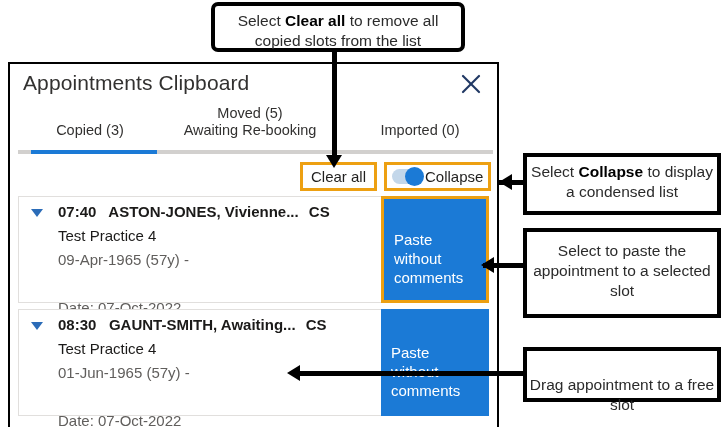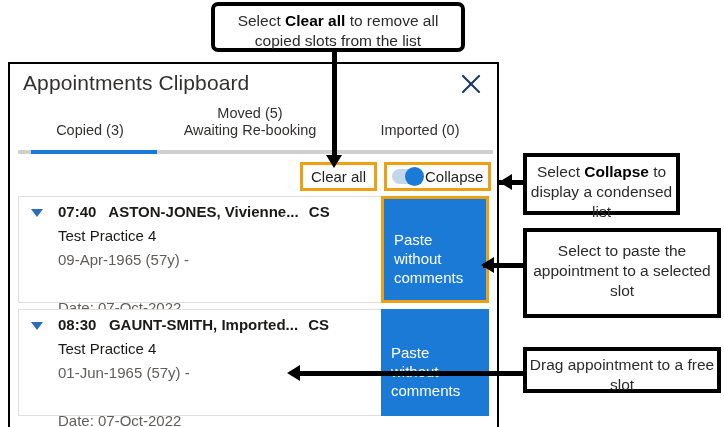--- a/index.html
+++ b/index.html
@@ -129,23 +129,23 @@
   .paste-btn.hl{border:3px solid #eda012;padding-top:31px;}
 
   
   .callout{
     position:absolute;background:#fff;border:4px solid #000;
     box-sizing:border-box;text-align:center;
     color:#2b2b2b;font-size:15.5px;line-height:20px;
   }
   .callout b{color:#000;}
   .co-clear{left:211px;top:2px;width:254px;height:50px;padding-top:5px;border-radius:7px;}
-  .co-collapse{left:523px;top:153px;width:157px;height:62px;padding-top:5px;}
+  .co-collapse{left:523px;top:153px;width:198px;height:62px;padding-top:5px;}
   .co-paste{left:523px;top:228px;width:198px;height:90px;padding-top:9px;}
-  .co-drag{left:523px;top:347px;width:198px;height:46px;padding-top:4px;}
+  .co-drag{left:523px;top:347px;width:198px;height:55px;padding-top:24px;}
 
   
   .ln{position:absolute;background:#000;}
   .arrow-left{
     position:absolute;width:0;height:0;
     border-top:8px solid transparent;border-bottom:8px solid transparent;
     border-right:13px solid #000;
   }
   .arrow-down{
     position:absolute;width:0;height:0;
@@ -223,21 +223,21 @@
           </svg>
         </div>
         <div class="paste-btn hl">Paste without comments</div>
       </div>
 
       <div class="appt">
         <span class="caret"></span>
         <div class="line1">
           <span>08:30</span>
           &nbsp;
-          <span>GAUNT-SMITH, Imported...</span>
+          <span>GAUNT-SMITH, Awaiting...</span>
           <span class="cs">CS</span>
         </div>
         <div class="line2">Test Practice 4</div>
         <div class="line3">01-Jun-1965 (57y) -</div>
         <div class="line4">Date: 07-Oct-2022</div>
         <div class="icons">
           <svg class="ico" width="17" height="16" viewBox="0 0 17 16">
             <ellipse cx="8.5" cy="7" rx="7" ry="5.3" fill="#111111"></ellipse>
             <path d="M4.4 10.4 L2.2 14.6 L7.4 11.8 Z" fill="#111111"></path>
           </svg>

